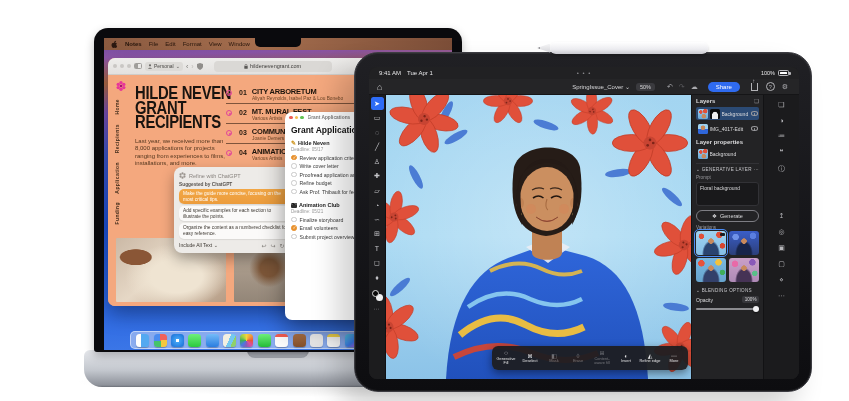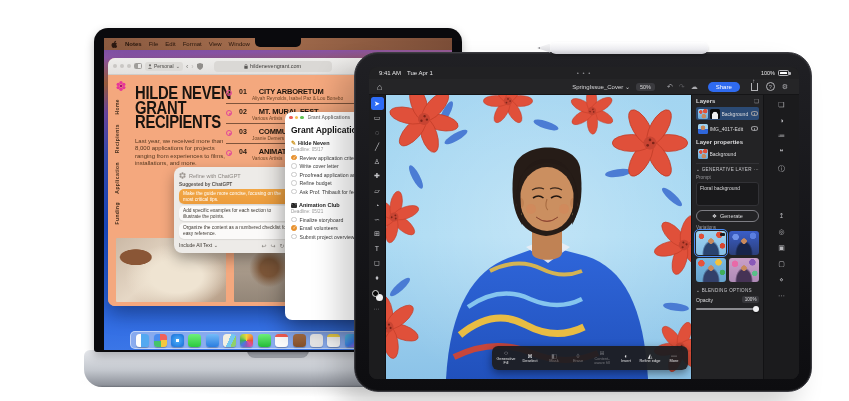--- a/index.html
+++ b/index.html
@@ -59,21 +59,21 @@
   .hed { left:27px; top:11px; font-size:19px; line-height:14.5px; font-weight:800;
       letter-spacing:-.4px; color:#191410; transform:scaleX(.78); transform-origin:left top; }
   .intro { left:27px; top:63px; width:99px; font-size:6px; line-height:7.4px; color:#55371f; }
   .rlist { left:118px; top:9px; width:160px; }
   .rrow { position:relative; padding:3px 0 2px 13px; }
   .rrow + .rrow { border-top:1px solid rgba(30,14,6,.55); }
   .rdot { position:absolute; left:0; top:6px; width:6px; height:6px; border:1px solid #e0459a;
       border-radius:50%; }
   .rdot::after { content:""; position:absolute; left:1.5px; top:1.5px; width:2px; height:2px;
       border-radius:50%; background:#e0459a; }
-  .rline1 { display:flex; gap:12px; align-items:center; }
+  .rline1 { display:flex; gap:5px; align-items:flex-end; }
   .rnum { font-size:7px; font-weight:bold; color:#241a10; }
   .rtitle { font-size:7.5px; font-weight:800; color:#1c140c; letter-spacing:-.2px; white-space:nowrap; }
   .rcredit { font-size:4.8px; color:#6e4628; margin-left:13px; white-space:nowrap; }
   .photo1 { left:8px; top:163px; width:110px; height:64px; border-radius:1px;
       background:
         radial-gradient(ellipse at 18% 30%, #8a5636 12%, transparent 13%),
         radial-gradient(ellipse at 55% 60%, #efe4d2 30%, transparent 60%),
         linear-gradient(140deg,#cbb9a6,#e6d8c6 45%,#b59c85); }
   .photo2 { left:126px; top:165px; width:64px; height:62px; border-radius:1px;
       background:

